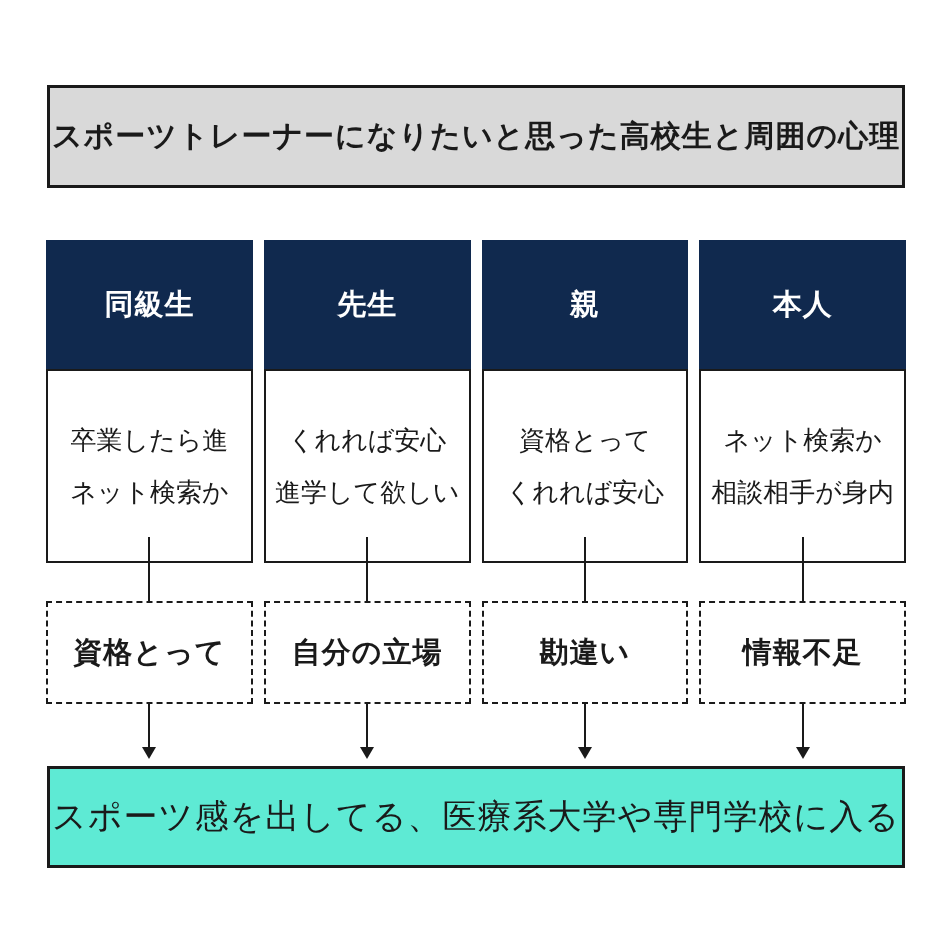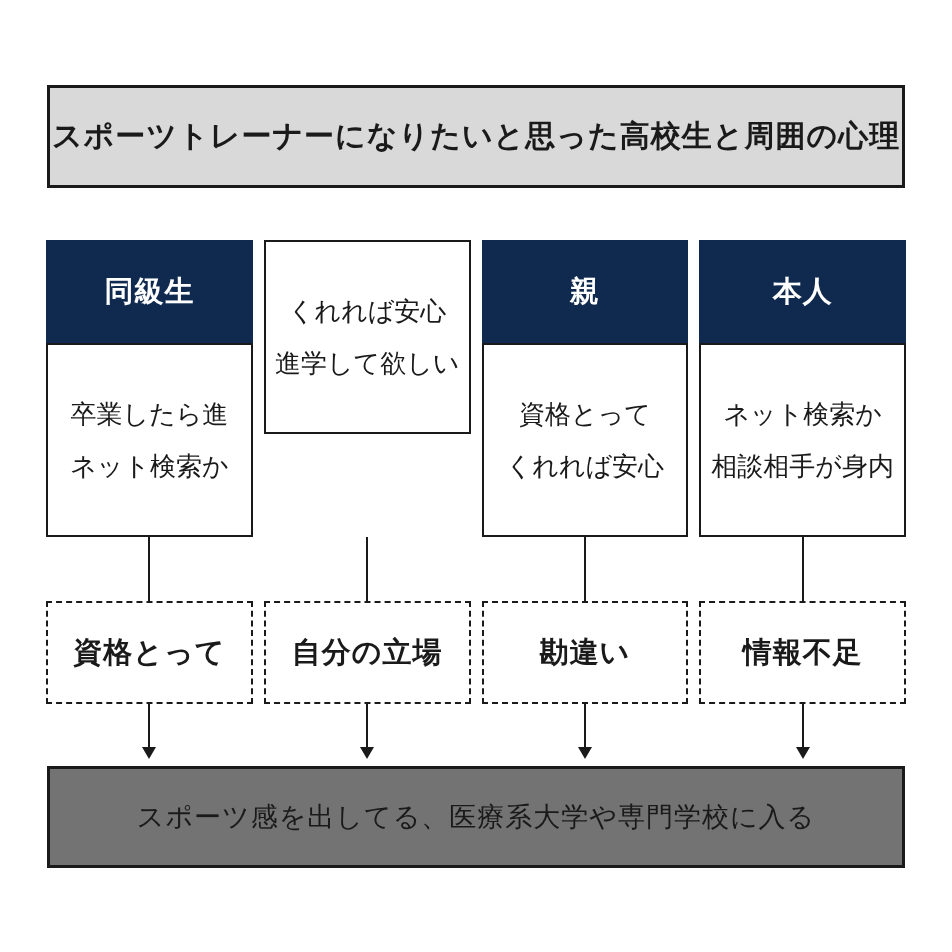--- a/index.html
+++ b/index.html
@@ -34,21 +34,21 @@
     position: absolute;
     left: 46px;
     width: 860px;
     display: grid;
     grid-template-columns: repeat(4, 1fr);
     column-gap: 11px;
   }
   .columns-row { top: 240px; }
   .column { display: flex; flex-direction: column; }
   .col-header {
-    height: 103px;
+    height: 129px;
     background: var(--header-bg, #10294e);
     color: #ffffff;
     display: flex; align-items: center; justify-content: center;
     font-size: 29px;
     font-weight: bold;
     letter-spacing: 1px;
   }
   .col-body {
     height: 194px;
     background: #ffffff;
@@ -88,24 +88,24 @@
     width: 0; height: 0;
     border-left: 7px solid transparent;
     border-right: 7px solid transparent;
     border-top: 12px solid var(--line, #1a1a1a);
   }
   
   .conclusion-box {
     position: absolute;
     left: 47px; top: 766px;
     width: 858px; height: 102px;
-    background: #737373;
+    background: #5eead4;
     border: 3px solid var(--line, #1a1a1a);
     display: flex; align-items: center; justify-content: center;
-    font-size: 27px;
+    font-size: 34px;
     letter-spacing: 1px;
   }
 </style>
 </head>
 <body>
 
 <div class="canvas">
 
   <div class="title-box">
     <span class="title-text">スポーツトレーナーになりたいと思った高校生と周囲の心理</span>
@@ -113,20 +113,21 @@
 
   <div class="grid4 columns-row">
     <div class="column">
       <div class="col-header">同級生</div>
       <div class="col-body">
         <span>卒業したら進</span>
         <span>ネット検索か</span>
       </div>
     </div>
     <div class="column">
+      <div class="col-header">先生</div>
       <div class="col-body">
         <span>くれれば安心</span>
         <span>進学して欲しい</span>
       </div>
     </div>
     <div class="column">
       <div class="col-header">親</div>
       <div class="col-body">
         <span>資格とって</span>
         <span>くれれば安心</span>

